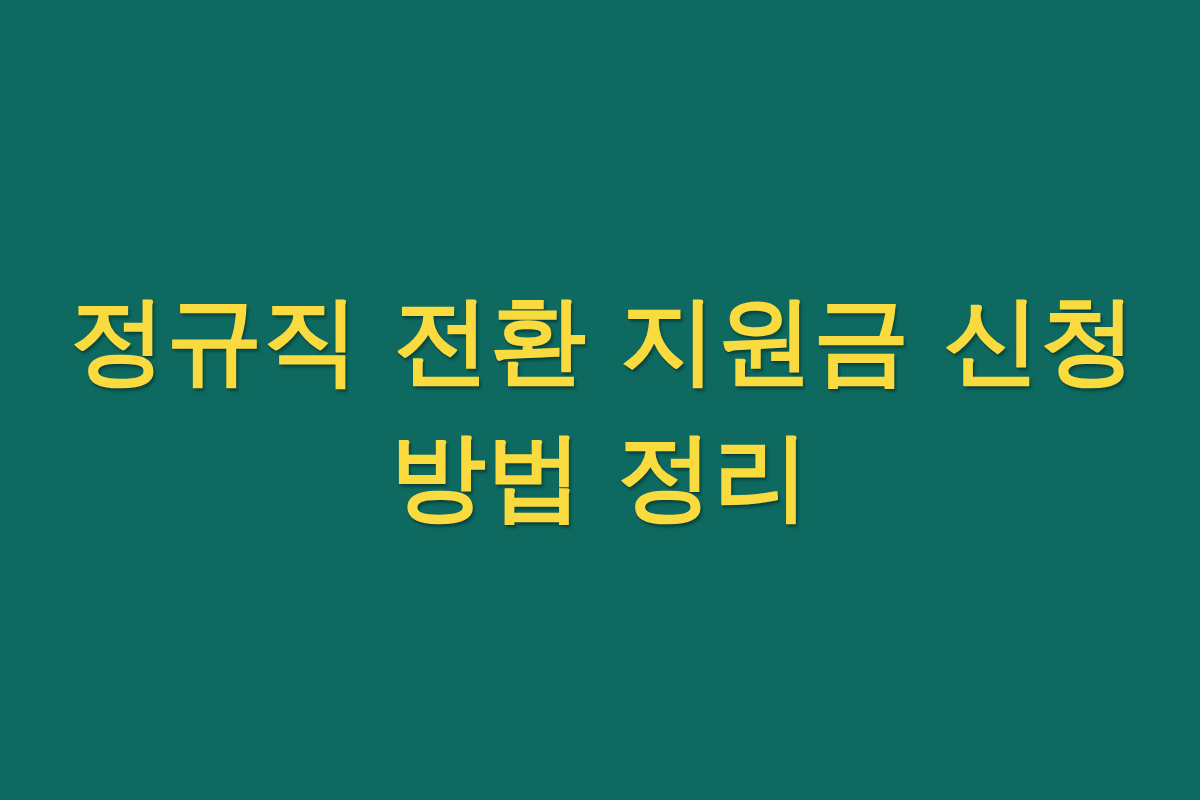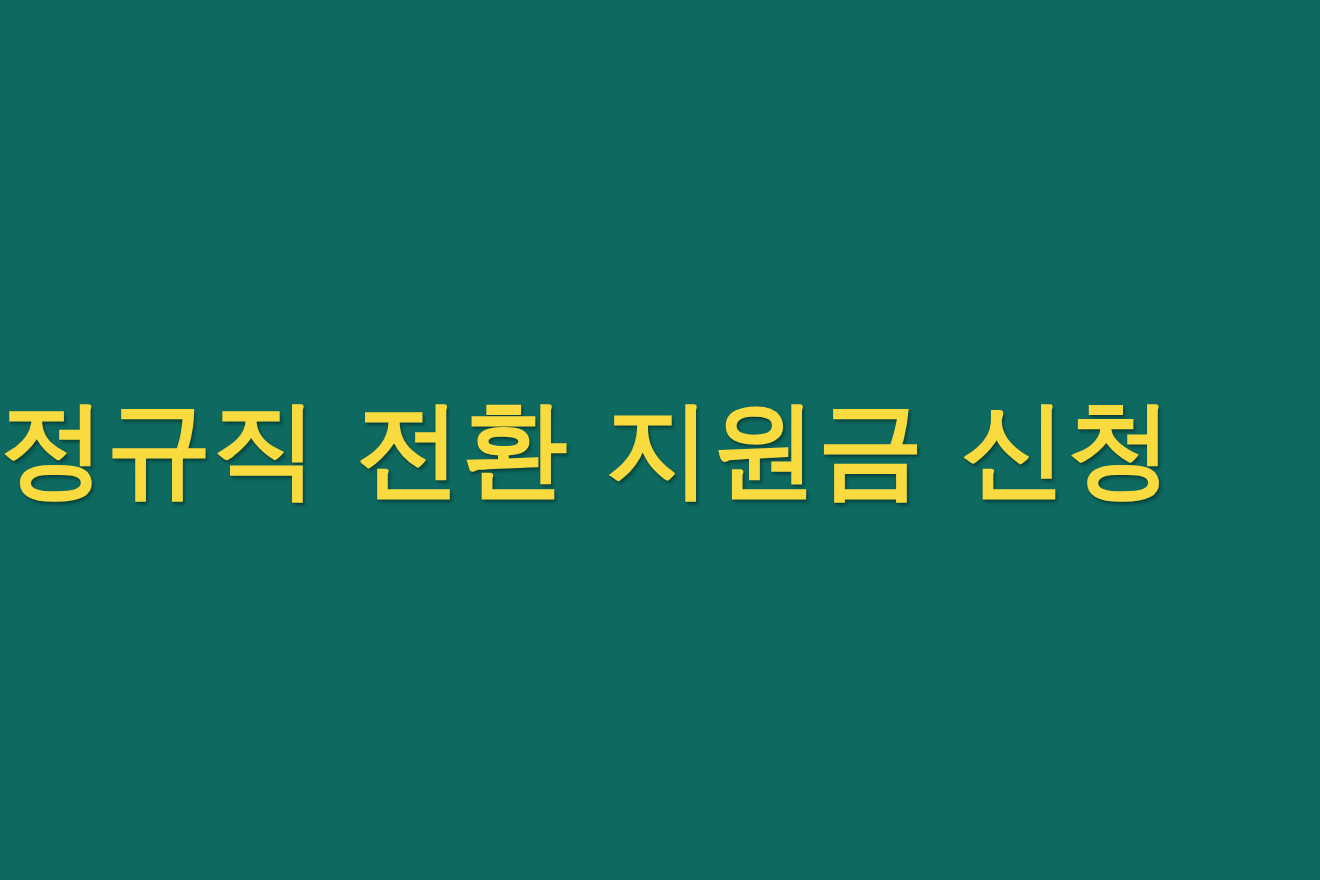--- a/index.html
+++ b/index.html
@@ -15,20 +15,21 @@
     font-family: "DejaVu Sans", "Liberation Sans", sans-serif;
   }
 
   .banner {
     position: relative;
     width: 1200px;
     height: 800px;
     box-sizing: border-box;
     display: flex;
     align-items: center;
+    justify-content: center;
     background-color: #0e6a60;
   }
 
   .title-block {
     width: 1060px;
     text-align: center;
     margin-top: 16px;
   }
 
   .title-line {
@@ -51,16 +52,17 @@
 </style>
 </head>
 <body>
 
 <div class="banner">
 
   <div class="title-block">
 
     <span class="title-line line-1">정규직 전환 지원금 신청</span>
 
+    <span class="title-line line-2">방법 정리</span>
 
   </div>
 
 </div>
 
 </body></html>

